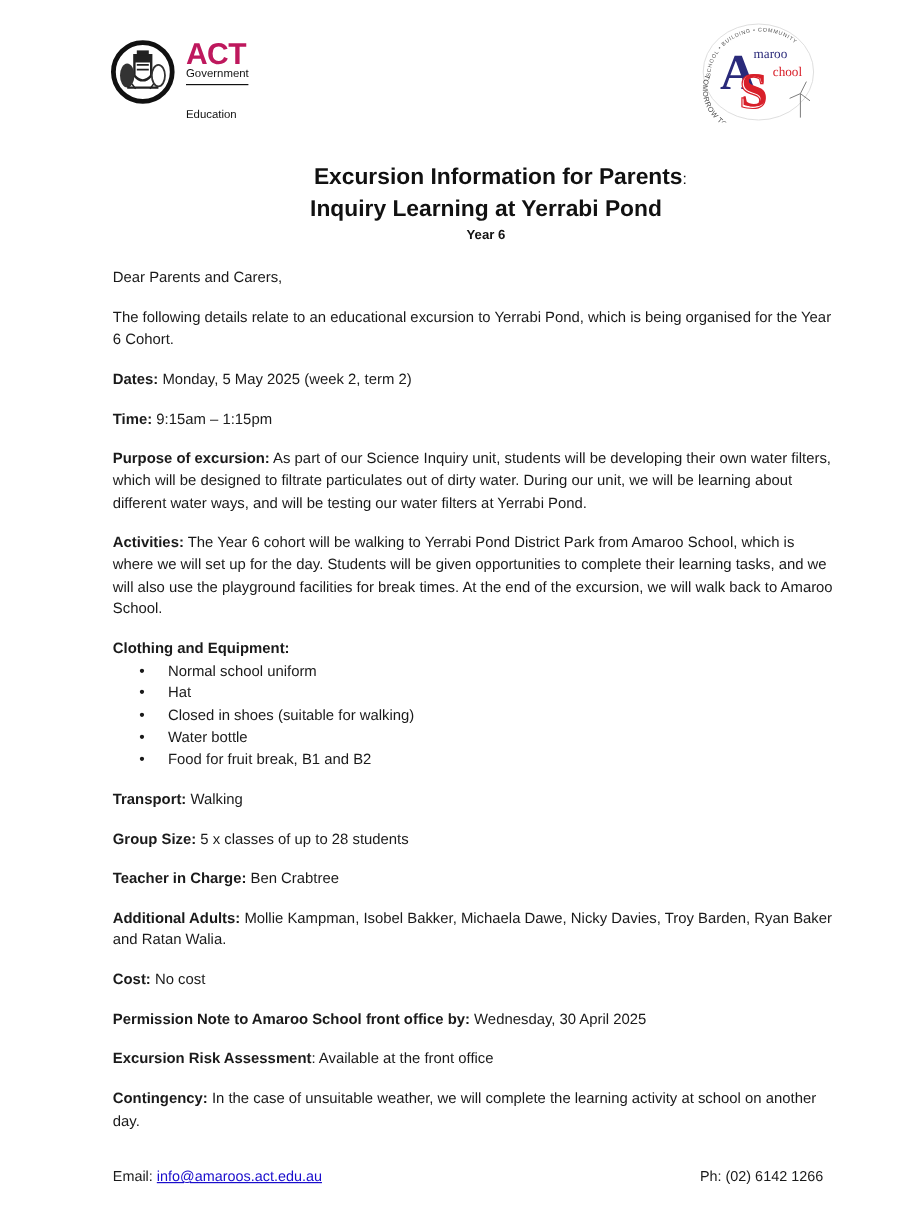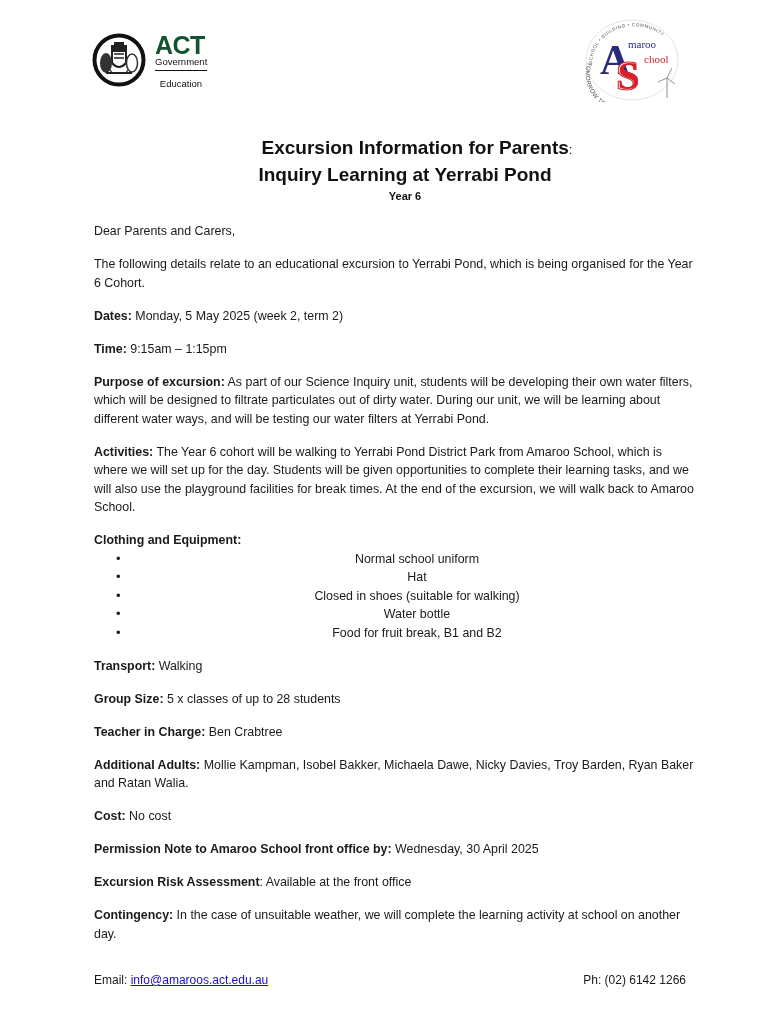--- a/index.html
+++ b/index.html
@@ -4,37 +4,37 @@
   <style>
     html, body { margin: 0; padding: 0; background: #ffffff; }
     body { width: 770px; height: 1024px; position: relative; overflow: hidden;
       font-family: "Liberation Sans", "DejaVu Sans", sans-serif; color: #1a1a1a; }
     .page { position: absolute; left: 0; top: 0; width: 770px; height: 1024px; }
 
     
     .act-logo { position: absolute; left: 92px; top: 33px; width: 120px; height: 58px; }
     .act-seal { position: absolute; left: 0; top: 0; width: 54px; height: 54px; }
     .act-text { position: absolute; left: 63px; top: 1px; }
-    .act-big { font-family: "Liberation Sans", sans-serif; font-weight: bold; font-size: 25px; line-height: 22px; letter-spacing: -0.5px; color: #14532d; }
+    .act-big { font-family: "Liberation Sans", sans-serif; font-weight: bold; font-size: 25px; line-height: 22px; letter-spacing: -0.5px; color: #be185d; }
     .act-gov { font-size: 9.5px; line-height: 12px; color: #111; border-bottom: 1.2px solid #111; padding-bottom: 2px; width: 52px; }
-    .act-edu { font-size: 9.5px; line-height: 12px; color: #111; margin-top: 7px; text-align: center; }
+    .act-edu { font-size: 9.5px; line-height: 12px; color: #111; margin-top: 19px; }
 
     
     .amaroo-logo { position: absolute; left: 582px; top: 18px; width: 100px; height: 84px; }
 
     .title { position: absolute; left: 0; width: 770px; text-align: center; font-weight: bold; color: #111; }
     .title-1 { top: 137px; font-size: 19px; margin-left: 32px; }
     .title-1 .colon { font-size: 13px; font-weight: normal; }
     .title-2 { top: 164px; font-size: 19px; padding-left: 20px; }
     .title-3 { top: 190px; font-size: 11px; margin-left: 20px; }
 
     .body { position: absolute; left: 94px; top: 222px; width: 600px; font-size: 12.4px; line-height: 18.5px; }
     .para { margin: 0 0 14.5px 0; }
     .b { font-weight: bold; }
-    ul.equip { margin: 0 0 14.5px 0; padding: 0; list-style: none; text-align: center; }
+    ul.equip { margin: 0 0 14.5px 0; padding: 0; list-style: none; }
     ul.equip li { position: relative; padding-left: 46px; line-height: 18.5px; }
     ul.equip li::before { content: "\2022"; position: absolute; left: 22px; top: 0; font-size: 13px; }
 
     .footer { position: absolute; left: 94px; top: 973px; width: 592px; font-size: 12px; }
     .footer-left { position: absolute; left: 0; top: 0; }
     .footer-right { position: absolute; right: 0; top: 0; }
     .email-link { color: #1a0dcc; text-decoration: underline; }
   </style>
 </head>
 <body>

